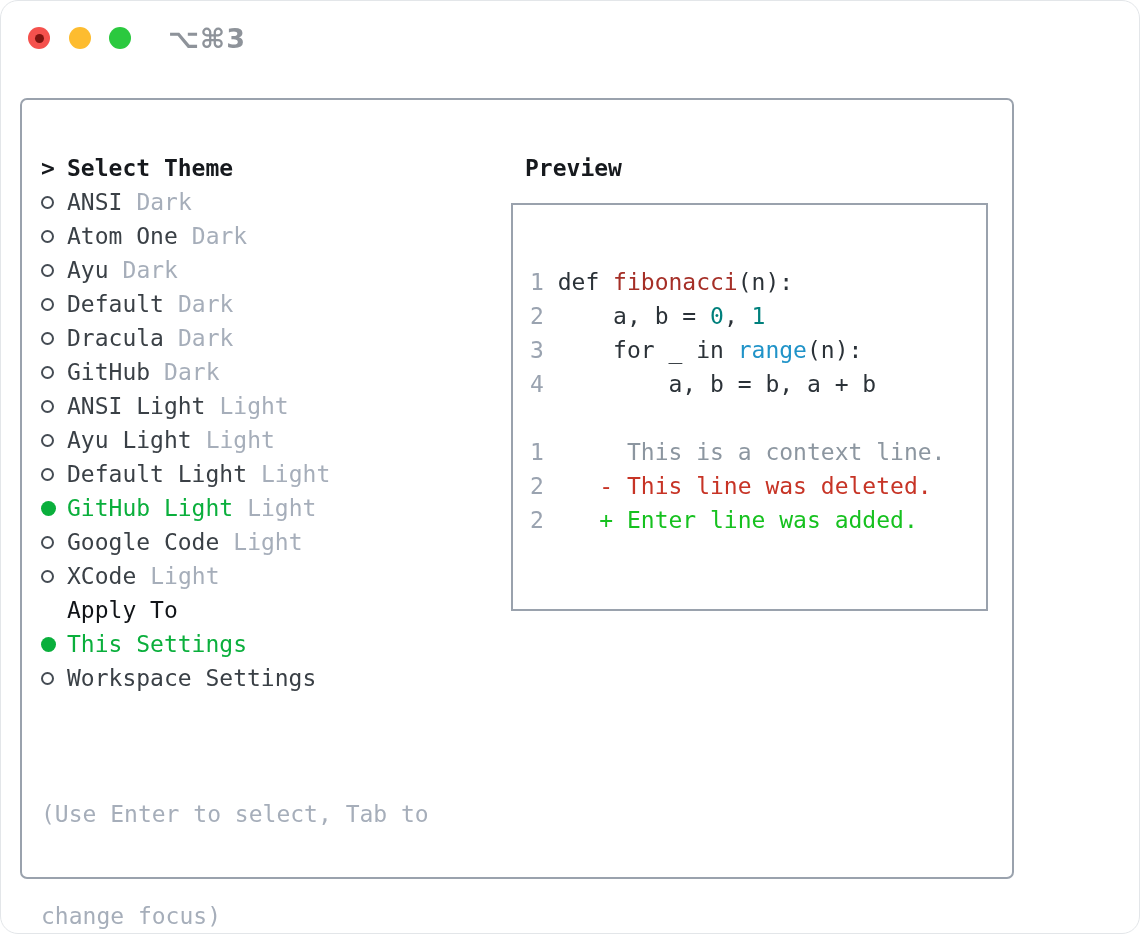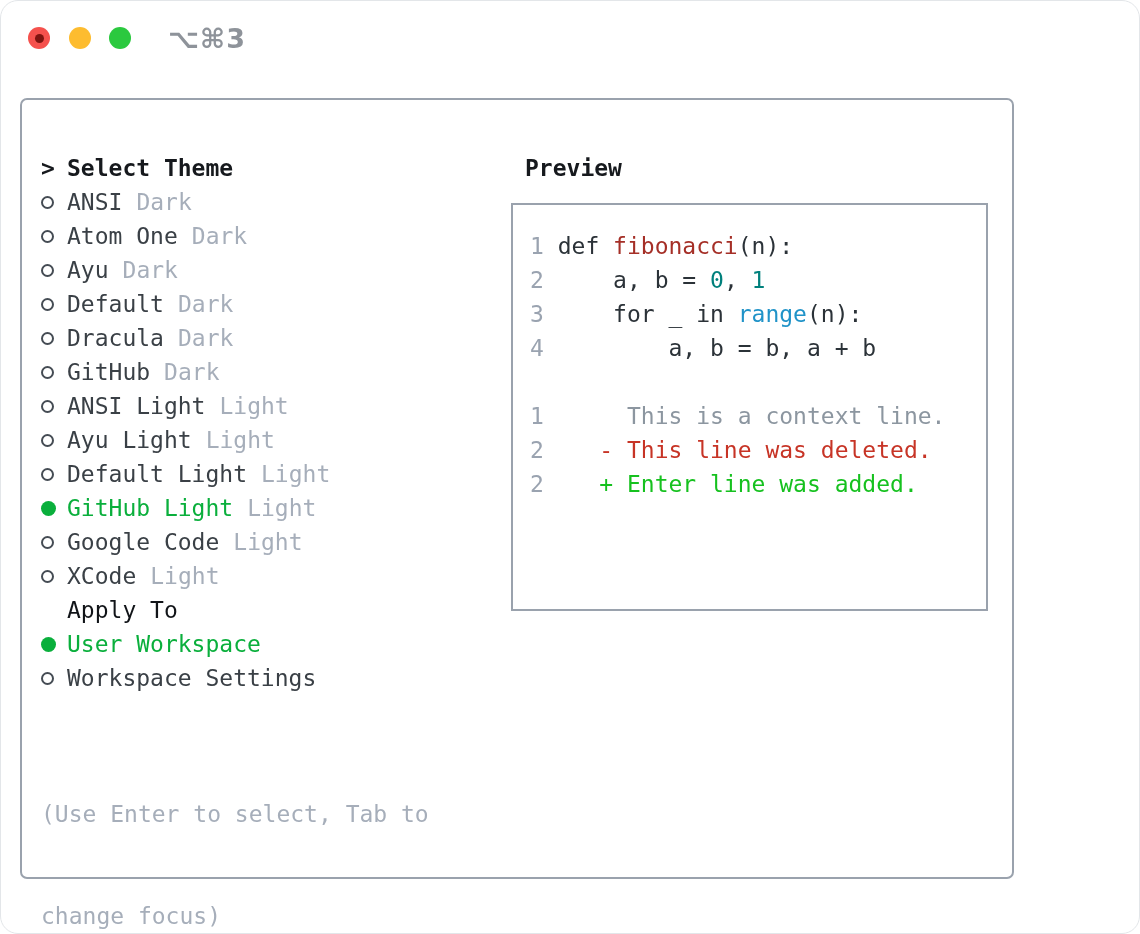--- a/index.html
+++ b/index.html
@@ -44,21 +44,21 @@
   .apply-header .header-text { font-weight:normal; color:#111418; }
   .opt-label { color:var(--text_dark,#3a4046); }
   .row.sel .opt-label { color:var(--green_select,#0aaf3c); }
   .hint { margin-top:34px; font-size:23px; line-height:34px; color:var(--muted,#a6aeba); white-space:pre; }
 
   
   .preview-title { position:absolute; left:503px; top:51px; height:34px; line-height:34px; font-size:23px; font-weight:bold; color:var(--text_black,#16191d); }
   .preview-box {
     position:absolute; left:489px; top:103px; width:477px; height:408px;
     border:2px solid var(--panel_border,#9aa2ad); background:#fff;
-    padding:24px 0 0 17px; overflow:hidden;
+    padding:60px 0 0 17px; overflow:hidden;
   }
   .code-line { height:34px; line-height:34px; font-size:23px; white-space:pre; }
   .tk-ln   { color:var(--lineno,#9aa3b0); }
   .tk-code { color:var(--code_text,#2b3238); }
   .tk-fn   { color:var(--fn_red,#a52f27); }
   .tk-num  { color:var(--num_teal,#00807c); }
   .tk-bi   { color:var(--builtin_blue,#2093c8); }
   .tk-ctx  { color:var(--context,#8c96a0); }
   .tk-del  { color:var(--red_delete,#c73426); }
   .tk-add  { color:var(--green_add,#16c11f); }
@@ -146,21 +146,21 @@
         <span class="theme-name">XCode</span>
         <span class="variant">Light</span>
       </div>
 
       <div class="row apply-header">
         <span class="marker-cell"></span>
         <span class="header-text">Apply To</span>
       </div>
       <div class="row sel">
         <span class="marker-cell"><span class="radio on"></span></span>
-        <span class="opt-label">User Workspace</span>
+        <span class="opt-label">This Settings</span>
       </div>
       <div class="row">
         <span class="marker-cell"><span class="radio"></span></span>
         <span class="opt-label">Workspace Settings</span>
       </div>
 
       <div class="hint">
         <div>(Use Enter to select, Tab to</div>
         <div>change focus)</div>
       </div>

